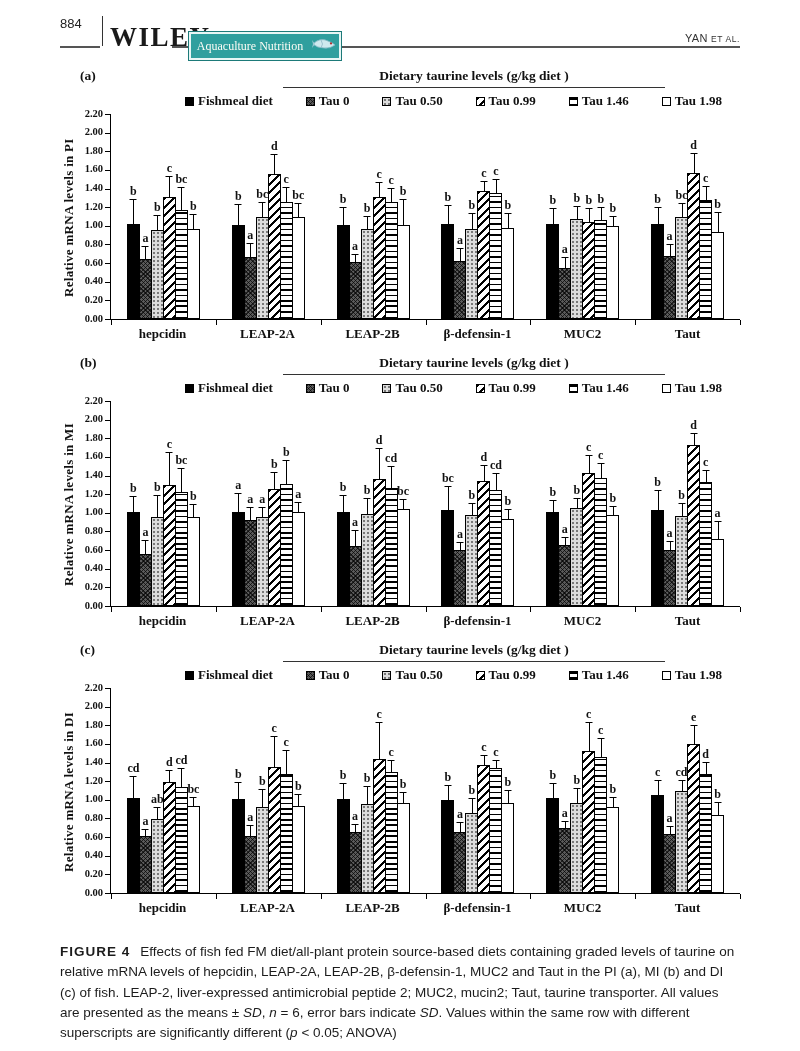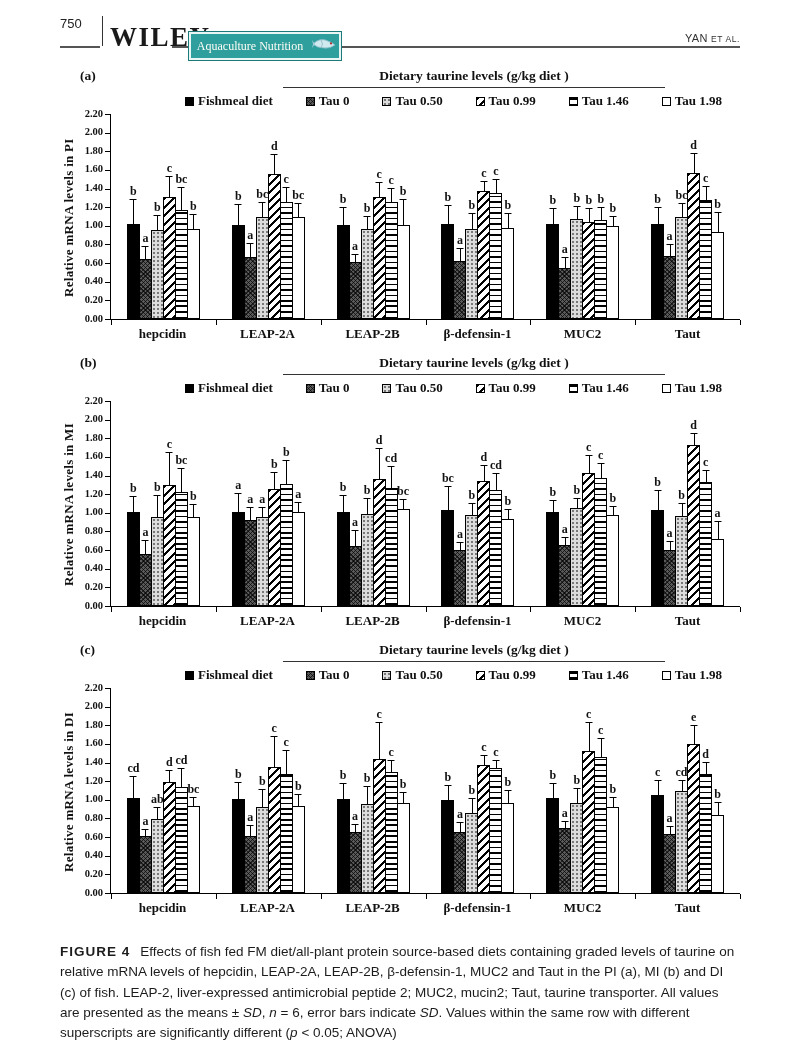--- a/index.html
+++ b/index.html
@@ -69,21 +69,21 @@
   
   .figcap{margin:26px 60px 0;font-family:"Liberation Sans",sans-serif;font-size:13.5px;
           line-height:1.5;color:#1c1c1c;}
   .figcap .flabel{font-weight:700;letter-spacing:1px;margin-right:10px;}
   .figcap .i{font-style:italic;}
 </style>
 </head>
 <body>
 
 <div class="hdr">
-  <span class="pagenum">750</span>
+  <span class="pagenum">884</span>
   <div class="rule r-left"></div>
   <div class="vline"></div>
   <span class="wiley">WILEY</span>
   <div class="rule r-dash"></div>
   <div class="badge">
     <span class="badge-text">Aquaculture Nutrition</span>
     <span><svg width="26" height="18" viewBox="0 0 26 18">
       <path d="M2 9 Q9 2 17 6 Q22 8 24 10 Q19 14 13 13 Q6 13 2 9 Z" fill="#cfe9ee" stroke="#7fb6c2" stroke-width="0.8"></path>
       <path d="M4 9 L1 5 L2 9 L1 13 Z" fill="#9fc9d4"></path>
       <circle cx="20" cy="8.4" r="1.1" fill="#b03030"></circle>

